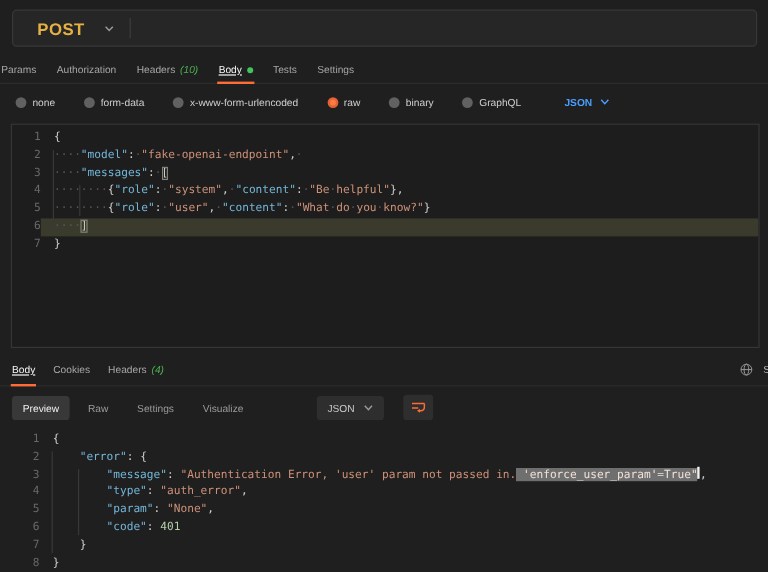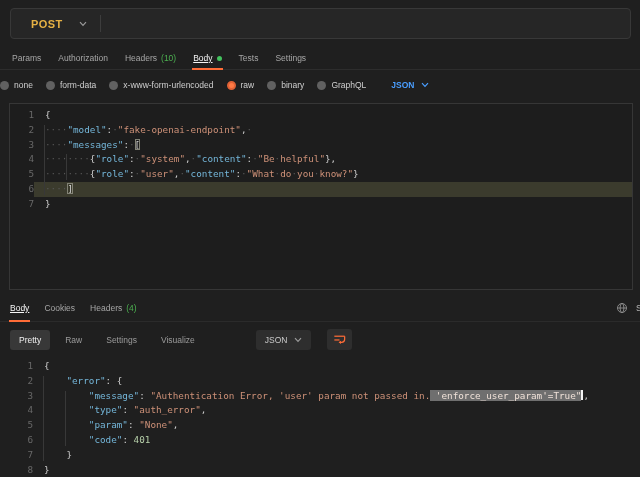--- a/index.html
+++ b/index.html
@@ -1,35 +1,35 @@
 <!DOCTYPE html>
 <html><head>
 <meta charset="utf-8">
 <style>
   html,body{margin:0;padding:0;background:#161616;}
   .app{position:relative;width:640px;height:477px;overflow:hidden;background:#1f1f1f;
        font-family:"Liberation Sans",sans-serif;-webkit-font-smoothing:antialiased;color:#cfcfcf;}
   
   .urlbar{position:absolute;top:8px;left:10px;width:621px;height:31px;background:#262626;
           border:1px solid #383838;border-radius:4px;display:flex;align-items:center;box-sizing:border-box;}
-  .method{color:#e6b144;font-size:11px;font-weight:bold;letter-spacing:.4px;padding-left:20px;cursor:pointer;}
+  .method{color:#e6b144;font-size:14px;font-weight:bold;letter-spacing:.4px;padding-left:20px;cursor:pointer;}
   .method-chev{margin-left:16px;display:flex;align-items:center;}
   .vsep{width:1px;height:17px;background:#3d3d3d;margin-left:13px;}
   .url{margin-left:9px;font-size:8.5px;color:#d8d8d8;letter-spacing:.2px;}
   
   .req-tabs{position:absolute;top:48px;left:0;right:0;height:22px;display:flex;gap:15px;
-            padding-left:11px;border-bottom:1px solid #2d2d2d;box-sizing:border-box;}
+            border-bottom:1px solid #2d2d2d;box-sizing:border-box;}
   .tab{font-size:8.5px;color:#a6a6a6;display:flex;align-items:center;gap:4px;cursor:pointer;
        border-bottom:2px solid transparent;margin-bottom:-1px;padding:0 1px;}
   .tab.active{color:#f5f5f5;border-bottom-color:#ff6c37;text-decoration:underline;}
-  .tab .count{color:#4caf50;}
+  .tab .count{color:#4caf50;font-style:italic;}
   .tab .dot{width:5px;height:5px;border-radius:50%;background:#43c25e;display:inline-block;}
   
   .modes{position:absolute;top:75px;left:0;right:0;height:20px;display:flex;align-items:center;
-         gap:13px;}
+         gap:24px;padding-left:13px;}
   .mode{display:flex;align-items:center;gap:5px;cursor:pointer;font-size:8.5px;color:#cfcfcf;}
   .radio{width:9px;height:9px;border-radius:50%;background:#616161;box-sizing:border-box;flex:none;}
   .radio.sel{background:#c75a2e;border:2px solid #e06236;box-shadow:inset 0 0 0 1.5px #ff7a45;background:#ff7a45;}
   .rawtype{display:flex;align-items:center;gap:6px;color:#4a9eff;font-size:8.5px;font-weight:bold;
            margin-left:12px;cursor:pointer;}
   
   .editor{font-family:"DejaVu Sans Mono",monospace;font-size:9.3px;line-height:14.8px;}
   .req-editor{position:absolute;top:103px;left:9px;width:624px;height:187px;background:#1d1d1d;
               border:1px solid #363636;box-sizing:border-box;overflow:hidden;padding-top:4px;position:absolute;}
   .resp-editor{position:absolute;top:356px;left:0;right:0;height:121px;overflow:hidden;padding-top:3px;}
@@ -163,21 +163,21 @@
       <svg width="12" height="12" viewBox="0 0 16 16">
         <circle cx="8" cy="8" r="6" fill="none" stroke="#9a9a9a" stroke-width="1.1"></circle>
         <ellipse cx="8" cy="8" rx="2.6" ry="6" fill="none" stroke="#9a9a9a" stroke-width="1.1"></ellipse>
         <line x1="2" y1="8" x2="14" y2="8" stroke="#9a9a9a" stroke-width="1.1"></line>
       </svg>
     </span>
     <span class="status-sliver">S</span>
   </div>
 
   <div class="views">
-    <span class="view active">Pretty</span>
+    <span class="view active">Preview</span>
       <span class="view">Raw</span>
       <span class="view">Settings</span>
       <span class="view">Visualize</span>
     <span class="fmt-btn">
       <span>JSON</span>
       <svg width="8" height="6" viewBox="0 0 8 6">
           <polyline points="1,1.2 4,4.4 7,1.2" fill="none" stroke="#9a9a9a" stroke-width="1.2"></polyline>
         </svg>
     </span>
     <span class="wrap-btn">

